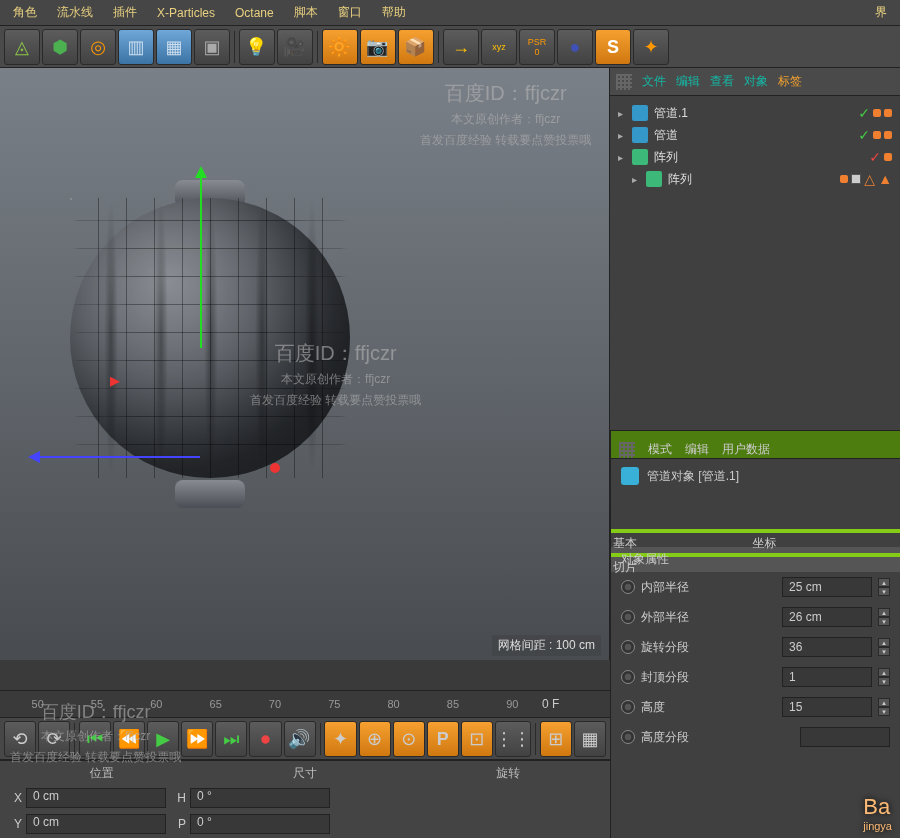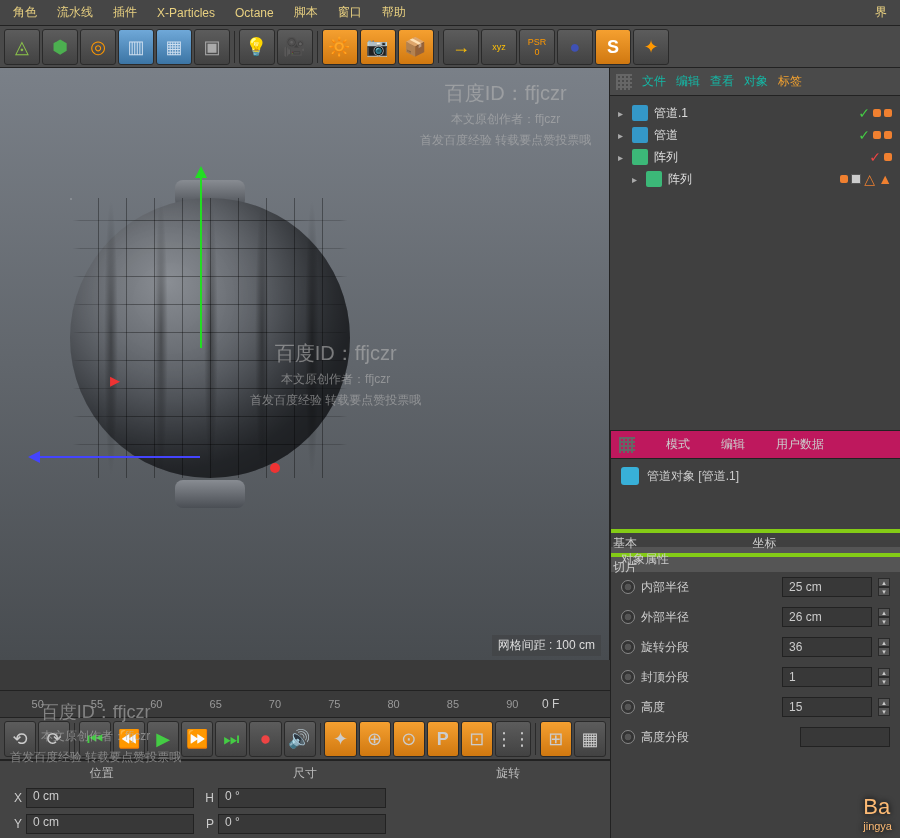--- a/index.html
+++ b/index.html
@@ -51,21 +51,21 @@
 .hicon.arr { background:#3cb878; }
 .hname { flex:1; color:#ddd; padding-left:2px; }
 .hind { display:flex; gap:3px; align-items:center; }
 .chk { color:#4c4; font-size:14px; }
 .chk.red { color:#e44; }
 .dot { width:8px; height:8px; background:#f08030; border-radius:2px; }
 .sq { width:10px; height:10px; background:#ccc; border:1px solid #555; }
 .tri-o { color:#f08030; font-size:14px; }
 
 .attr-panel { position:absolute; bottom:0; right:0; width:290px; height:408px; background:#404040; border-left:1px solid #222; border-top:1px solid #222; }
-.attr-head { background:#be185d; height:28px; display:flex; align-items:center; padding:0 8px; gap:31px; border-bottom:1px solid #222; }
+.attr-head { background:#4d7c0f; height:28px; display:flex; align-items:flex-end; padding:0 8px; gap:13px; border-bottom:1px solid #222; }
 .attr-head span { cursor:pointer; }
 .obj-title { padding:8px 10px; display:flex; align-items:center; gap:8px; }
 .obj-title .cyl { width:18px; height:18px; background:#38b0d8; border-radius:3px; }
 .tabrow { display:flex; height:24px; }
 .tabrow div { flex:1; text-align:left; line-height:24px; background:#5a5a5a; border:2px solid #84cc16; cursor:pointer;margin-top:36px; }
 .tabrow div.end { flex:0 0 10px; background:#8ab4d8; }
 .sect-head { background:#555; padding:4px 10px; margin-top:6px; }
 .prop { display:flex; align-items:center; height:30px; padding:0 10px; gap:6px; }
 .rbtn { width:14px; height:14px; border:1px solid #888; border-radius:50%; background:radial-gradient(#555 40%,#333 42%); }
 .plabel { flex:1; color:#ccc; }
@@ -76,21 +76,21 @@
 .timeline { position:absolute; bottom:120px; left:0; width:610px; height:28px; background:#3a3a3a; border-top:1px solid #222; border-bottom:1px solid #222; display:flex; align-items:center; padding:0 8px; }
 .timeline .tick { flex:1; text-align:center; color:#999; font-size:11px; }
 .tl-f { width:60px; text-align:left; }
 
 .controls { position:absolute; bottom:78px; left:0; width:610px; height:42px; background:#474747; display:flex; align-items:center; padding:0 4px; gap:2px; border-bottom:1px solid #222; }
 
 .coords { position:absolute; bottom:0; left:0; width:610px; height:78px; background:#444; border-top:1px solid #222; }
 .coords-head { height:24px; display:flex; align-items:center; justify-content:space-around; color:#bbb; }
 .coords-row { display:flex; align-items:center; height:26px; padding:0 8px; }
 .coords-row .cl { width:18px; text-align:right; padding-right:4px; }
-.cinput { width:168px; height:20px; background:#383838; border:1px solid #222; padding:0 6px; margin-right:6px; }
+.cinput { width:140px; height:20px; background:#383838; border:1px solid #222; padding:0 6px; margin-right:6px; }
 
 
 .wm { position:absolute; color:rgba(180,180,180,.6); font-size:20px; pointer-events:none; text-align:center; }
 .wm small { font-size:12px; display:block; margin-top:4px; }
 .footer-brand { position:absolute; bottom:6px; right:8px; font-size:22px; font-weight:bold; color:#fdba74; text-shadow:0 0 6px #000; }
 .footer-brand span { font-size:11px; display:block; font-weight:normal; }
 </style>
 </head>
 <body>
 

